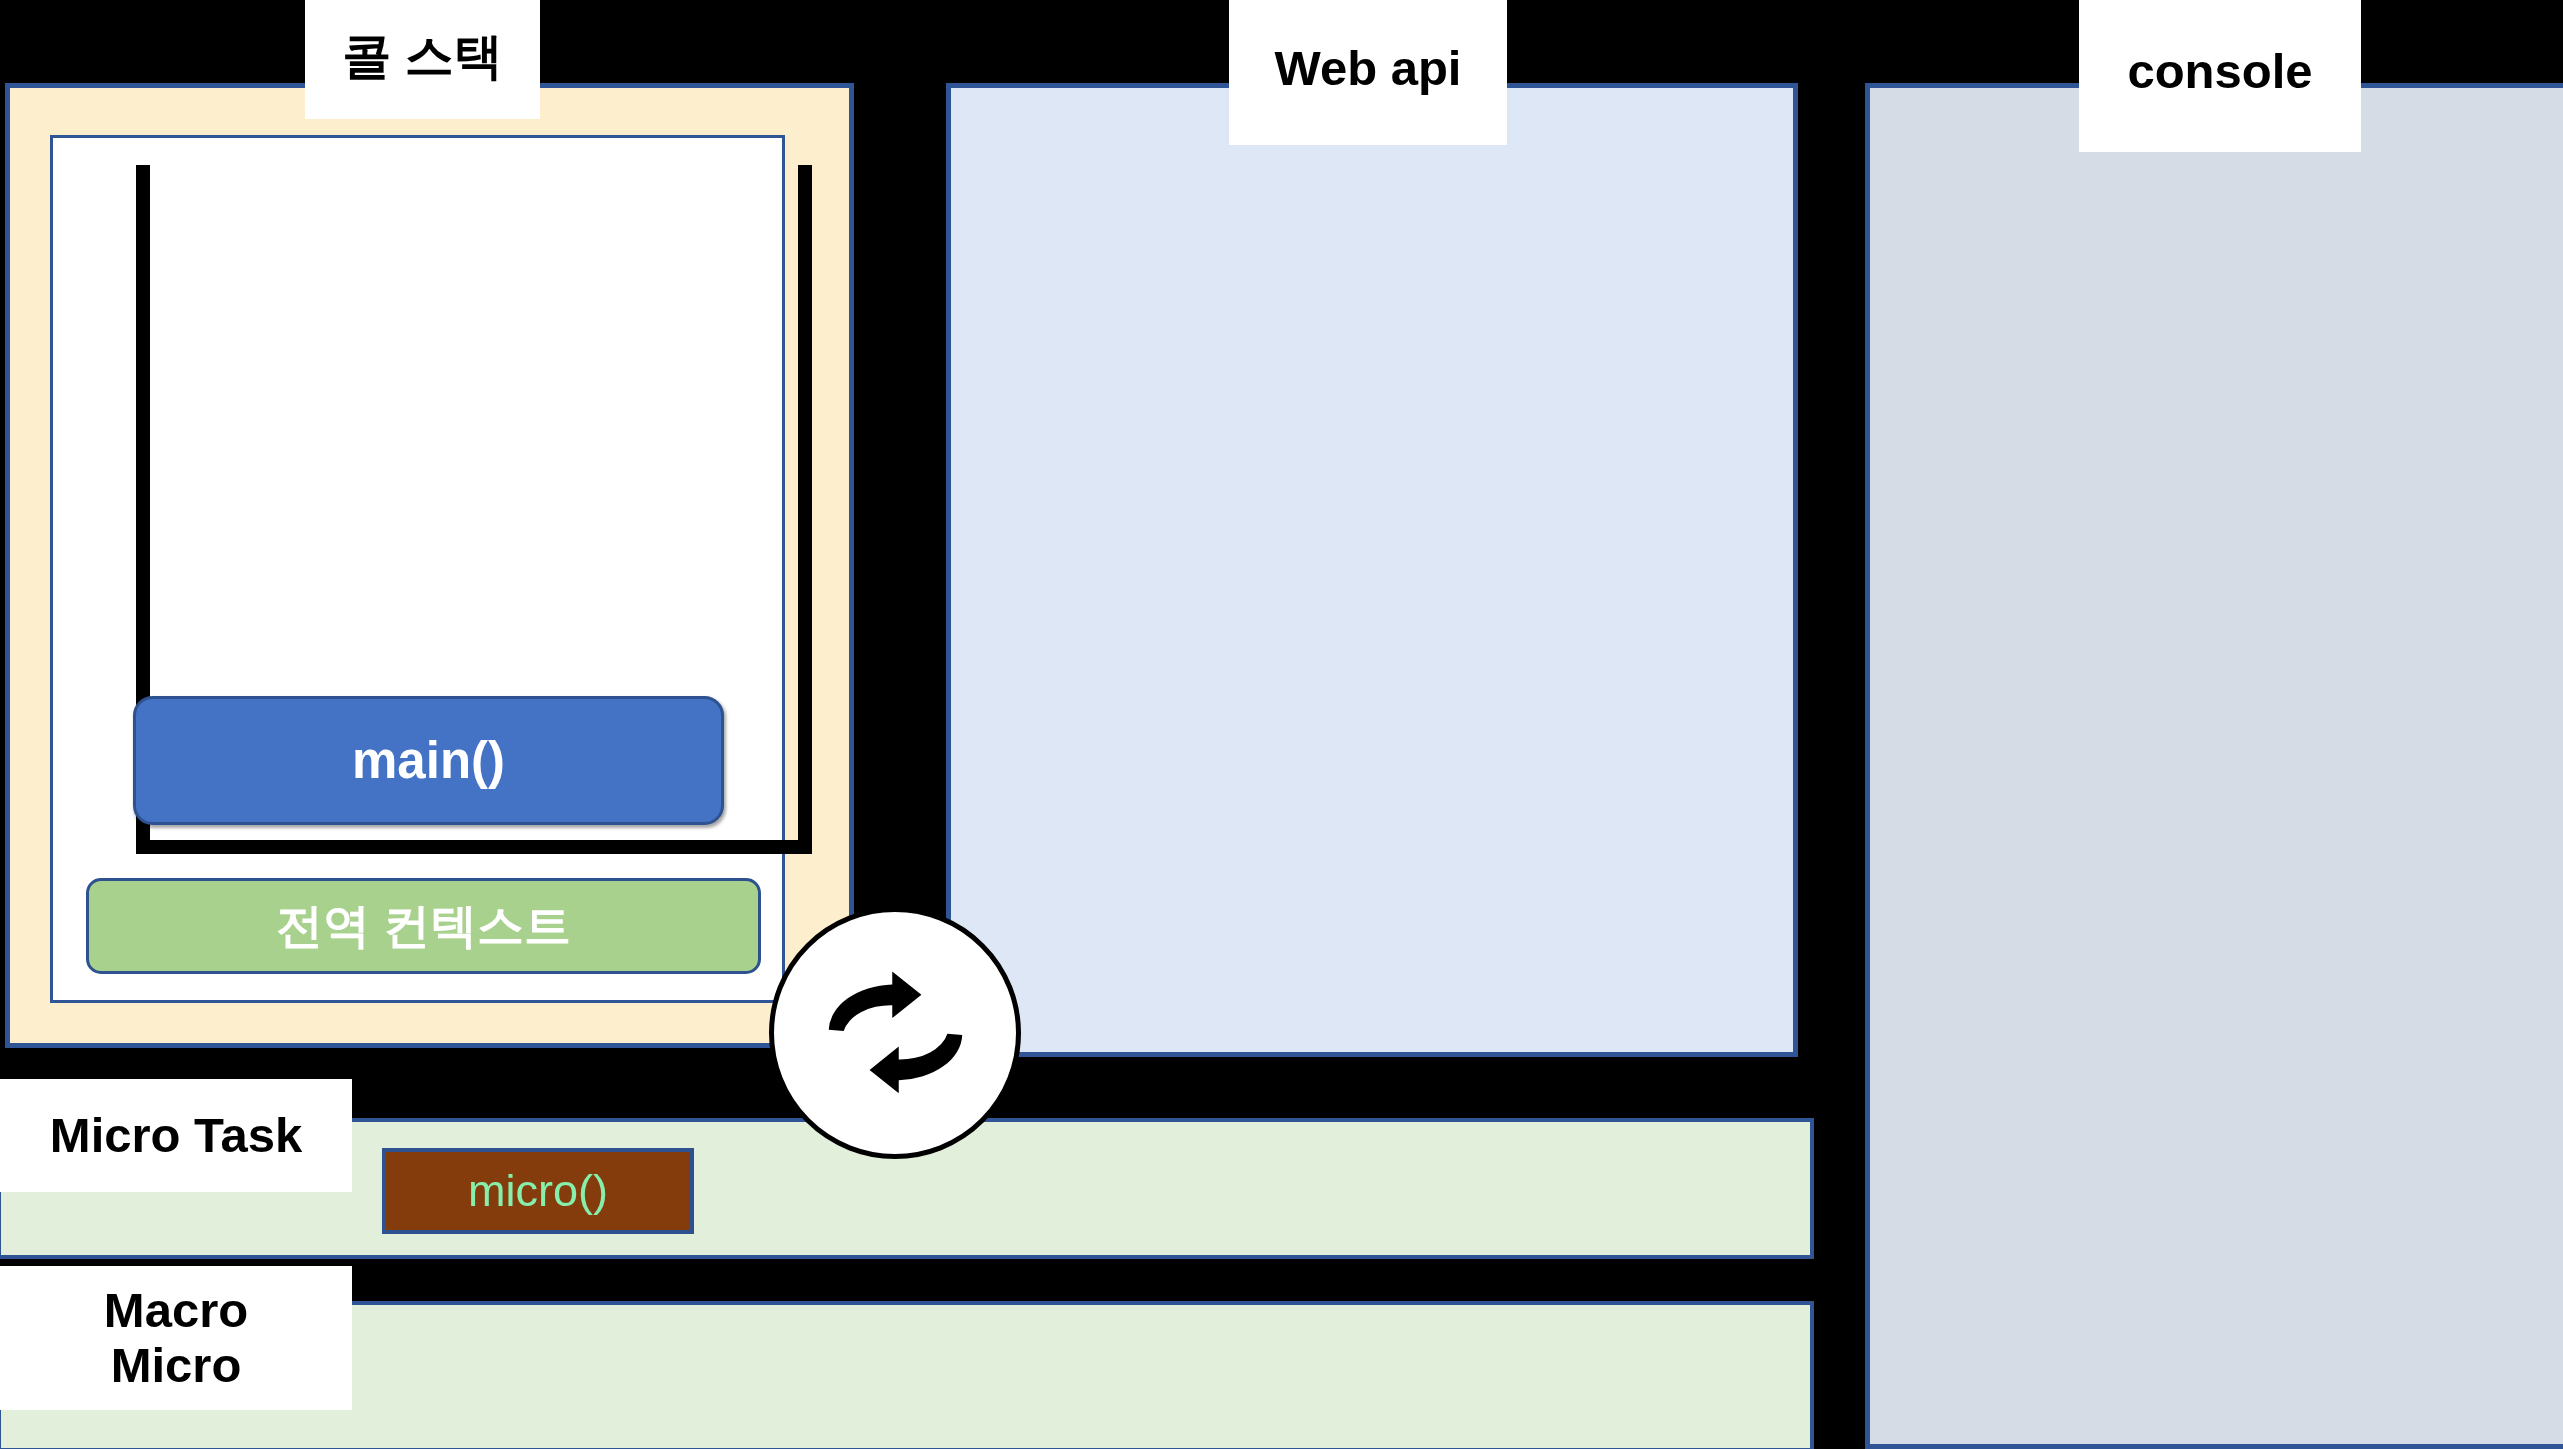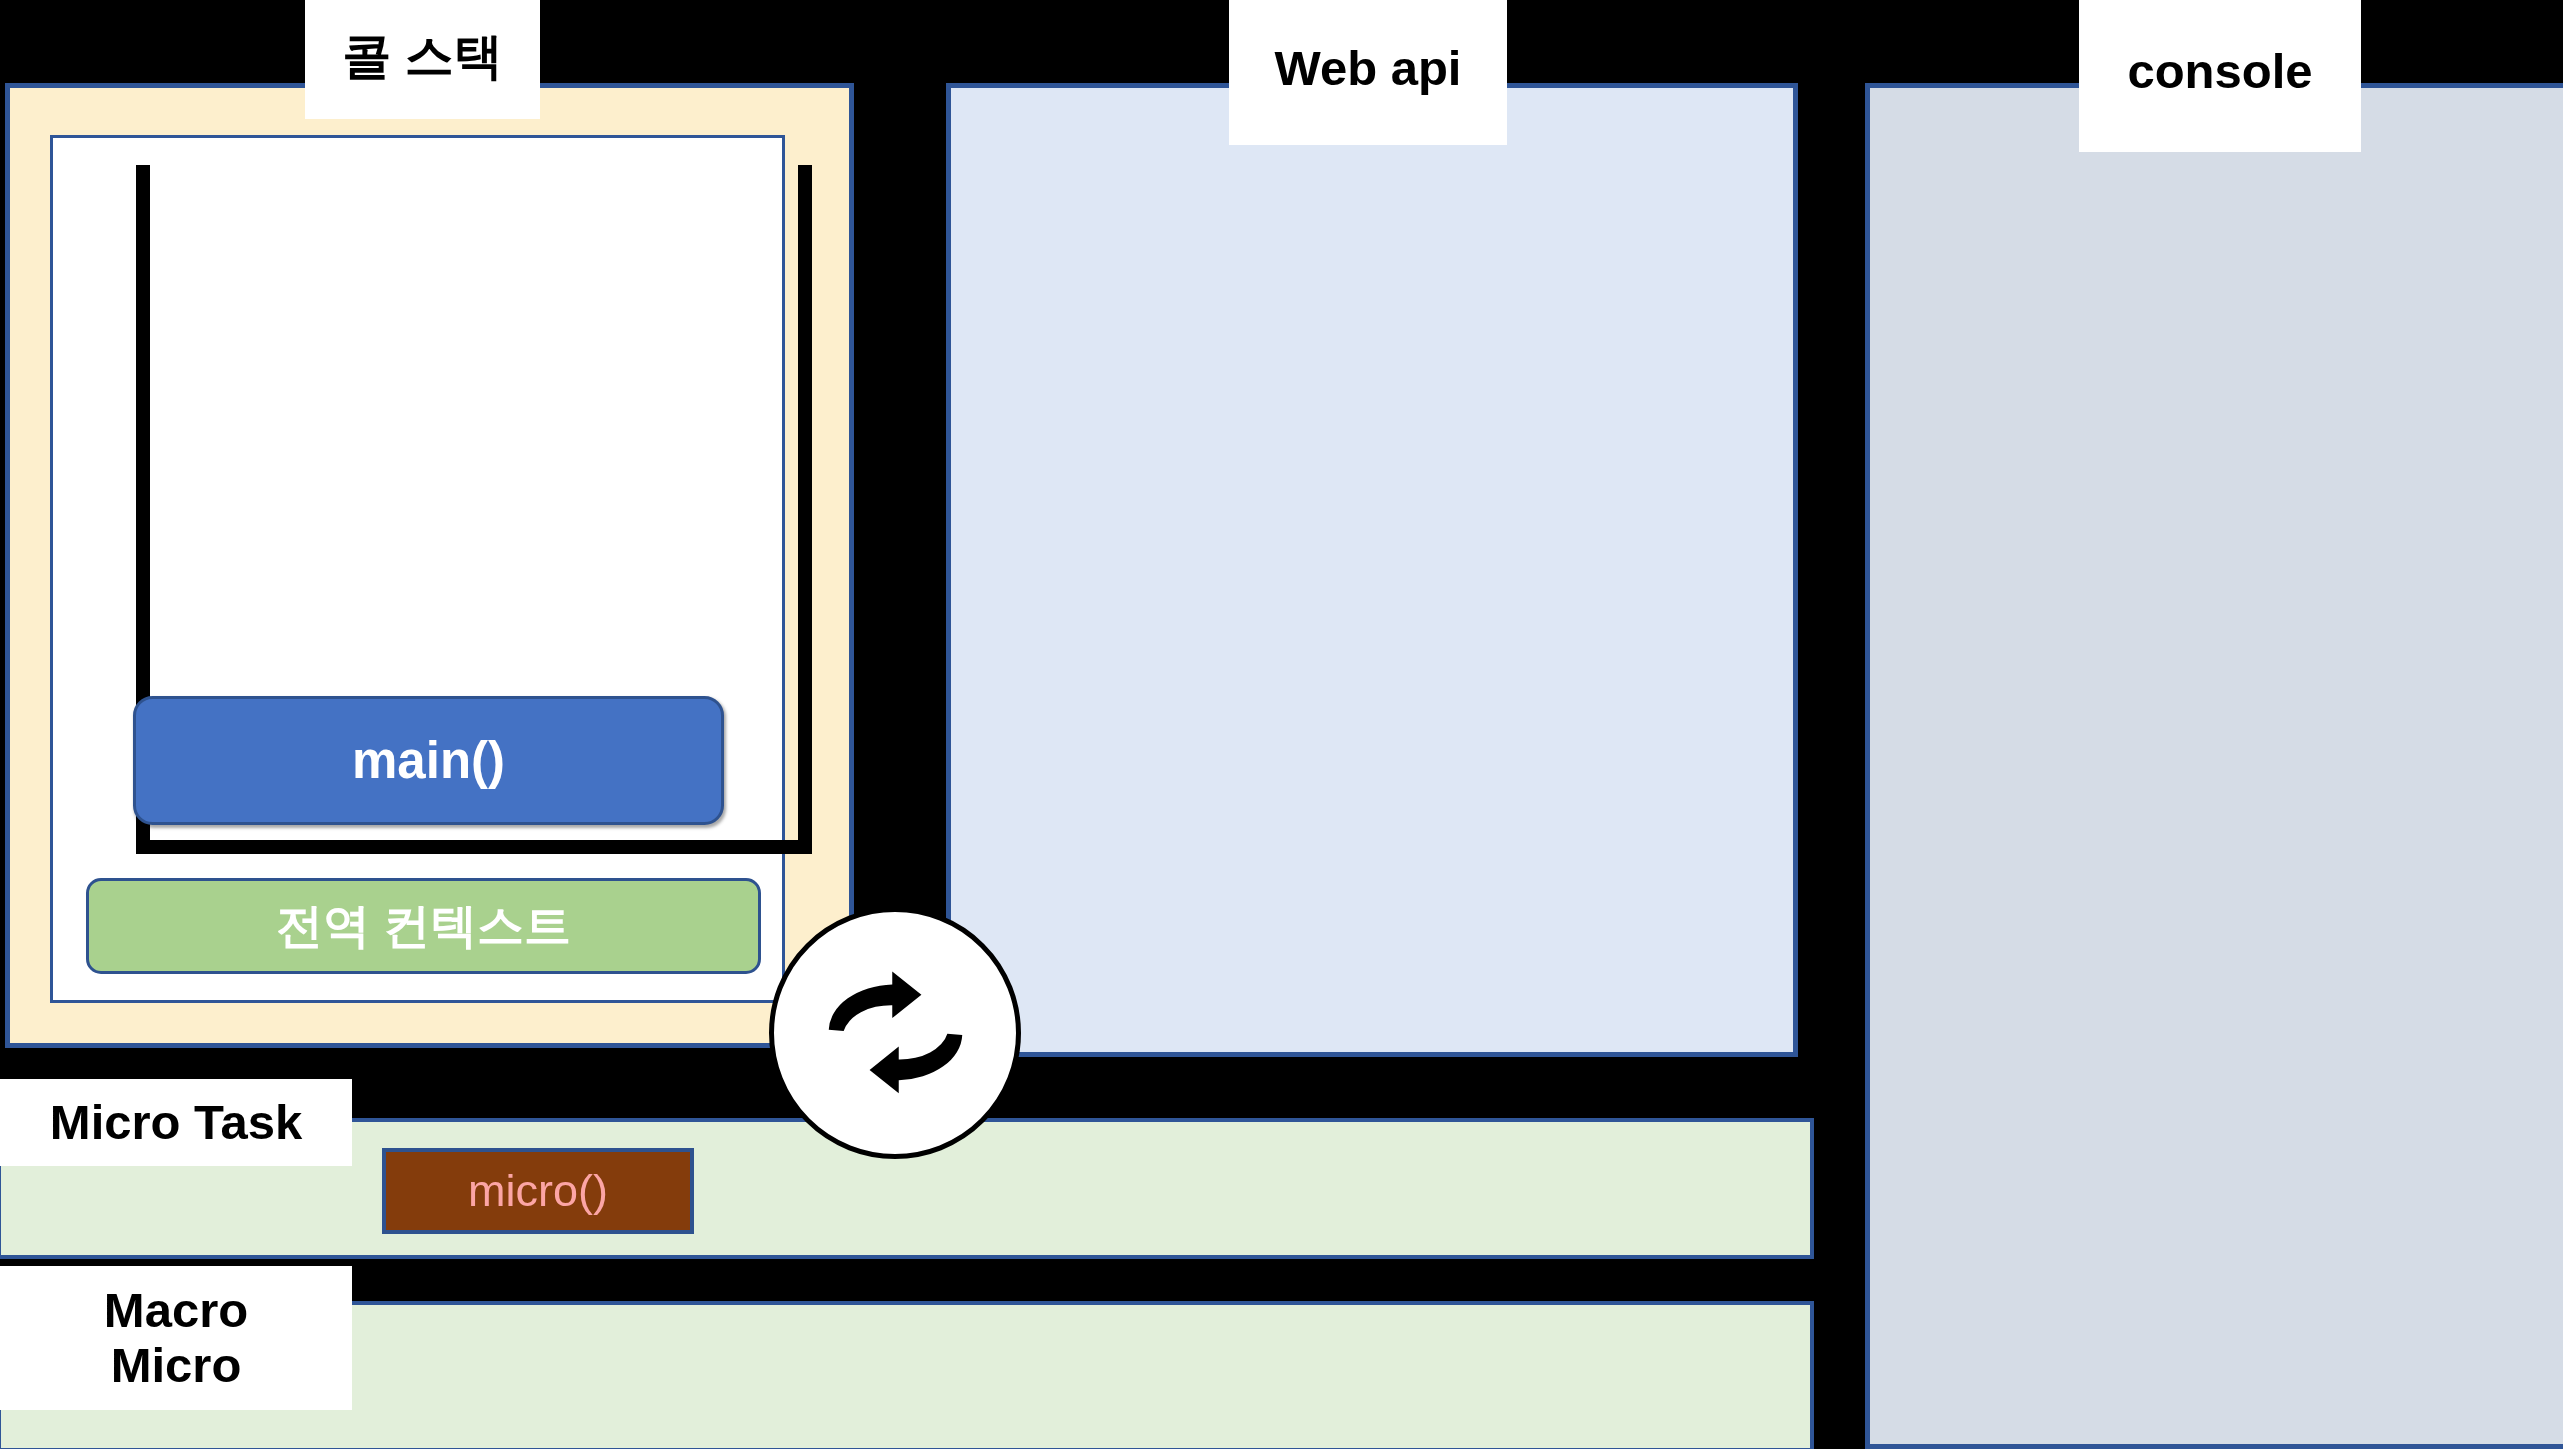--- a/index.html
+++ b/index.html
@@ -96,21 +96,21 @@
   .queue-macro {
     left: -2.6px; top: 1301px;
     width: 1817px; height: 151px;
   }
   .task-box {
     background: #843C0C;
     border: 4.5px solid #2E528F;
     display: flex;
     align-items: center;
     justify-content: center;
-    color: #fca5a5;
+    color: #86efac;
     font-size: 45px;
   }
   .task-micro {
     left: 382px; top: 1148px;
     width: 312px; height: 86px;
   }
   .task-macro {
     left: 382px; top: 1334px;
     width: 312px; height: 86px;
   }
@@ -136,21 +136,21 @@
     width: 278px; height: 154px;
     font-size: 49px;
   }
   .title-console {
     left: 2079px; top: -9px;
     width: 282px; height: 161px;
     font-size: 49px;
   }
   .title-micro {
     left: 0px; top: 1079px;
-    width: 352px; height: 87px;
+    width: 352px; height: 113px;
     font-size: 49px;
   }
   .title-macro {
     left: 0px; top: 1266px;
     width: 352px; height: 144px;
     font-size: 49px;
     flex-direction: column;
   }
   .title-macro span { display: block; }
 

